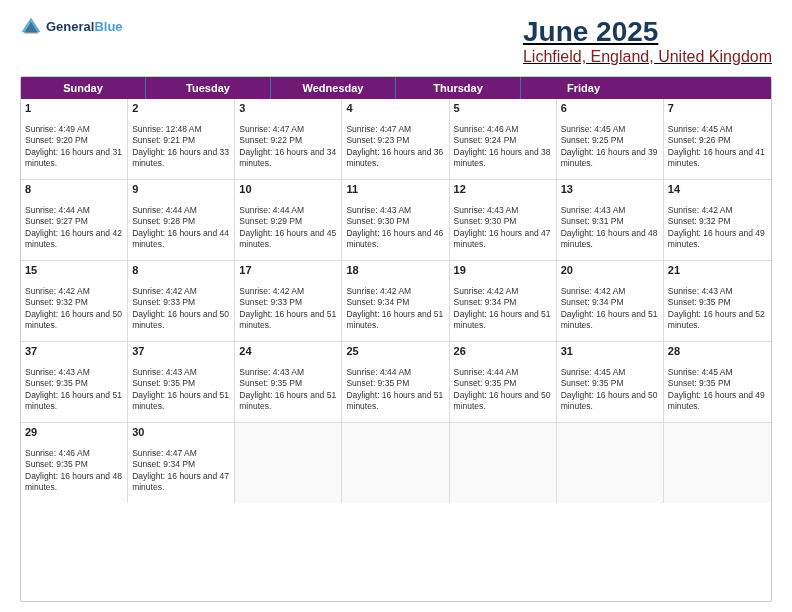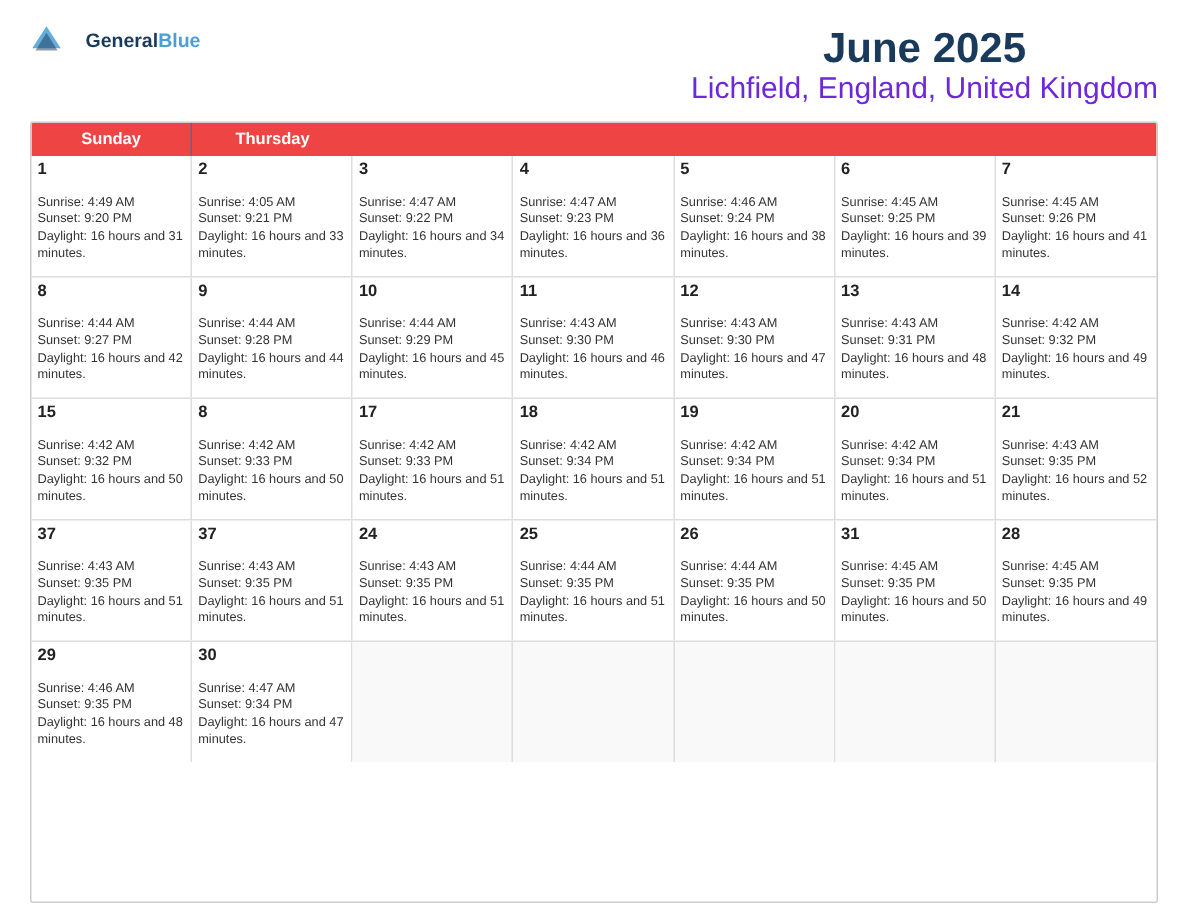--- a/index.html
+++ b/index.html
@@ -19,57 +19,58 @@
     }
     .header {
       display: flex;
       justify-content: space-between;
       align-items: flex-start;
       margin-bottom: 10px;
     }
     .logo {
       display: flex;
       align-items: center;
-      gap: 15px;
+      gap: 4px;
     }
     .logo-text {
       font-size: 13px;
       font-weight: bold;
       color: #1a3a5c;
       line-height: 1.2;
     }
     .logo-text span {
       color: #4a9fd4;
     }
     .logo-icon {
       width: 22px;
       height: 22px;
     }
     .title-block {
-      text-align: center;
+      text-align: left;
+      text-decoration: underline;
     }
     .main-title {
       font-size: 28px;
       font-weight: bold;
       color: #1a3a5c;
     }
     .subtitle {
-      font-size: 20px;
-      color: #6d28d9;
+      font-size: 16px;
+      color: #7f1d1d;
     }
     .calendar {
       flex: 1;
       border: 1px solid #ccc;
       border-radius: 2px;
       overflow: hidden;
     }
     .cal-header {
       display: grid;
-      grid-template-columns: repeat(7, 1fr);
-      background: #ef4444;
+      grid-template-columns: repeat(6, 1fr);
+      background: #701a75;
     }
     .cal-header-cell {
       color: #fff;
       font-size: 11px;
       font-weight: bold;
       text-align: center;
       padding: 5px 2px;
       border-right: 1px solid #3a74a6;
     }
     .cal-header-cell:last-child { border-right: none; }
@@ -121,33 +122,36 @@
     </div>
     <div class="title-block">
       <div class="main-title">June 2025</div>
       <div class="subtitle">Lichfield, England, United Kingdom</div>
     </div>
   </div>
 
   <div class="calendar">
     <div class="cal-header">
       <div class="cal-header-cell">Sunday</div>
+      <div class="cal-header-cell">Tuesday</div>
+      <div class="cal-header-cell">Wednesday</div>
       <div class="cal-header-cell">Thursday</div>
+      <div class="cal-header-cell">Friday</div>
     </div>
     <div class="cal-body" id="cal-body">
     <div class="cal-row">
           <div class="cal-cell">
             <div class="day-num">1</div>
             <div class="day-info" style="white-space: pre-line;">Sunrise: 4:49 AM
 Sunset: 9:20 PM
 Daylight: 16 hours and 31 minutes.</div>
           </div>
           <div class="cal-cell">
             <div class="day-num">2</div>
-            <div class="day-info" style="white-space: pre-line;">Sunrise: 4:05 AM
+            <div class="day-info" style="white-space: pre-line;">Sunrise: 12:48 AM
 Sunset: 9:21 PM
 Daylight: 16 hours and 33 minutes.</div>
           </div>
           <div class="cal-cell">
             <div class="day-num">3</div>
             <div class="day-info" style="white-space: pre-line;">Sunrise: 4:47 AM
 Sunset: 9:22 PM
 Daylight: 16 hours and 34 minutes.</div>
           </div>
           <div class="cal-cell">

